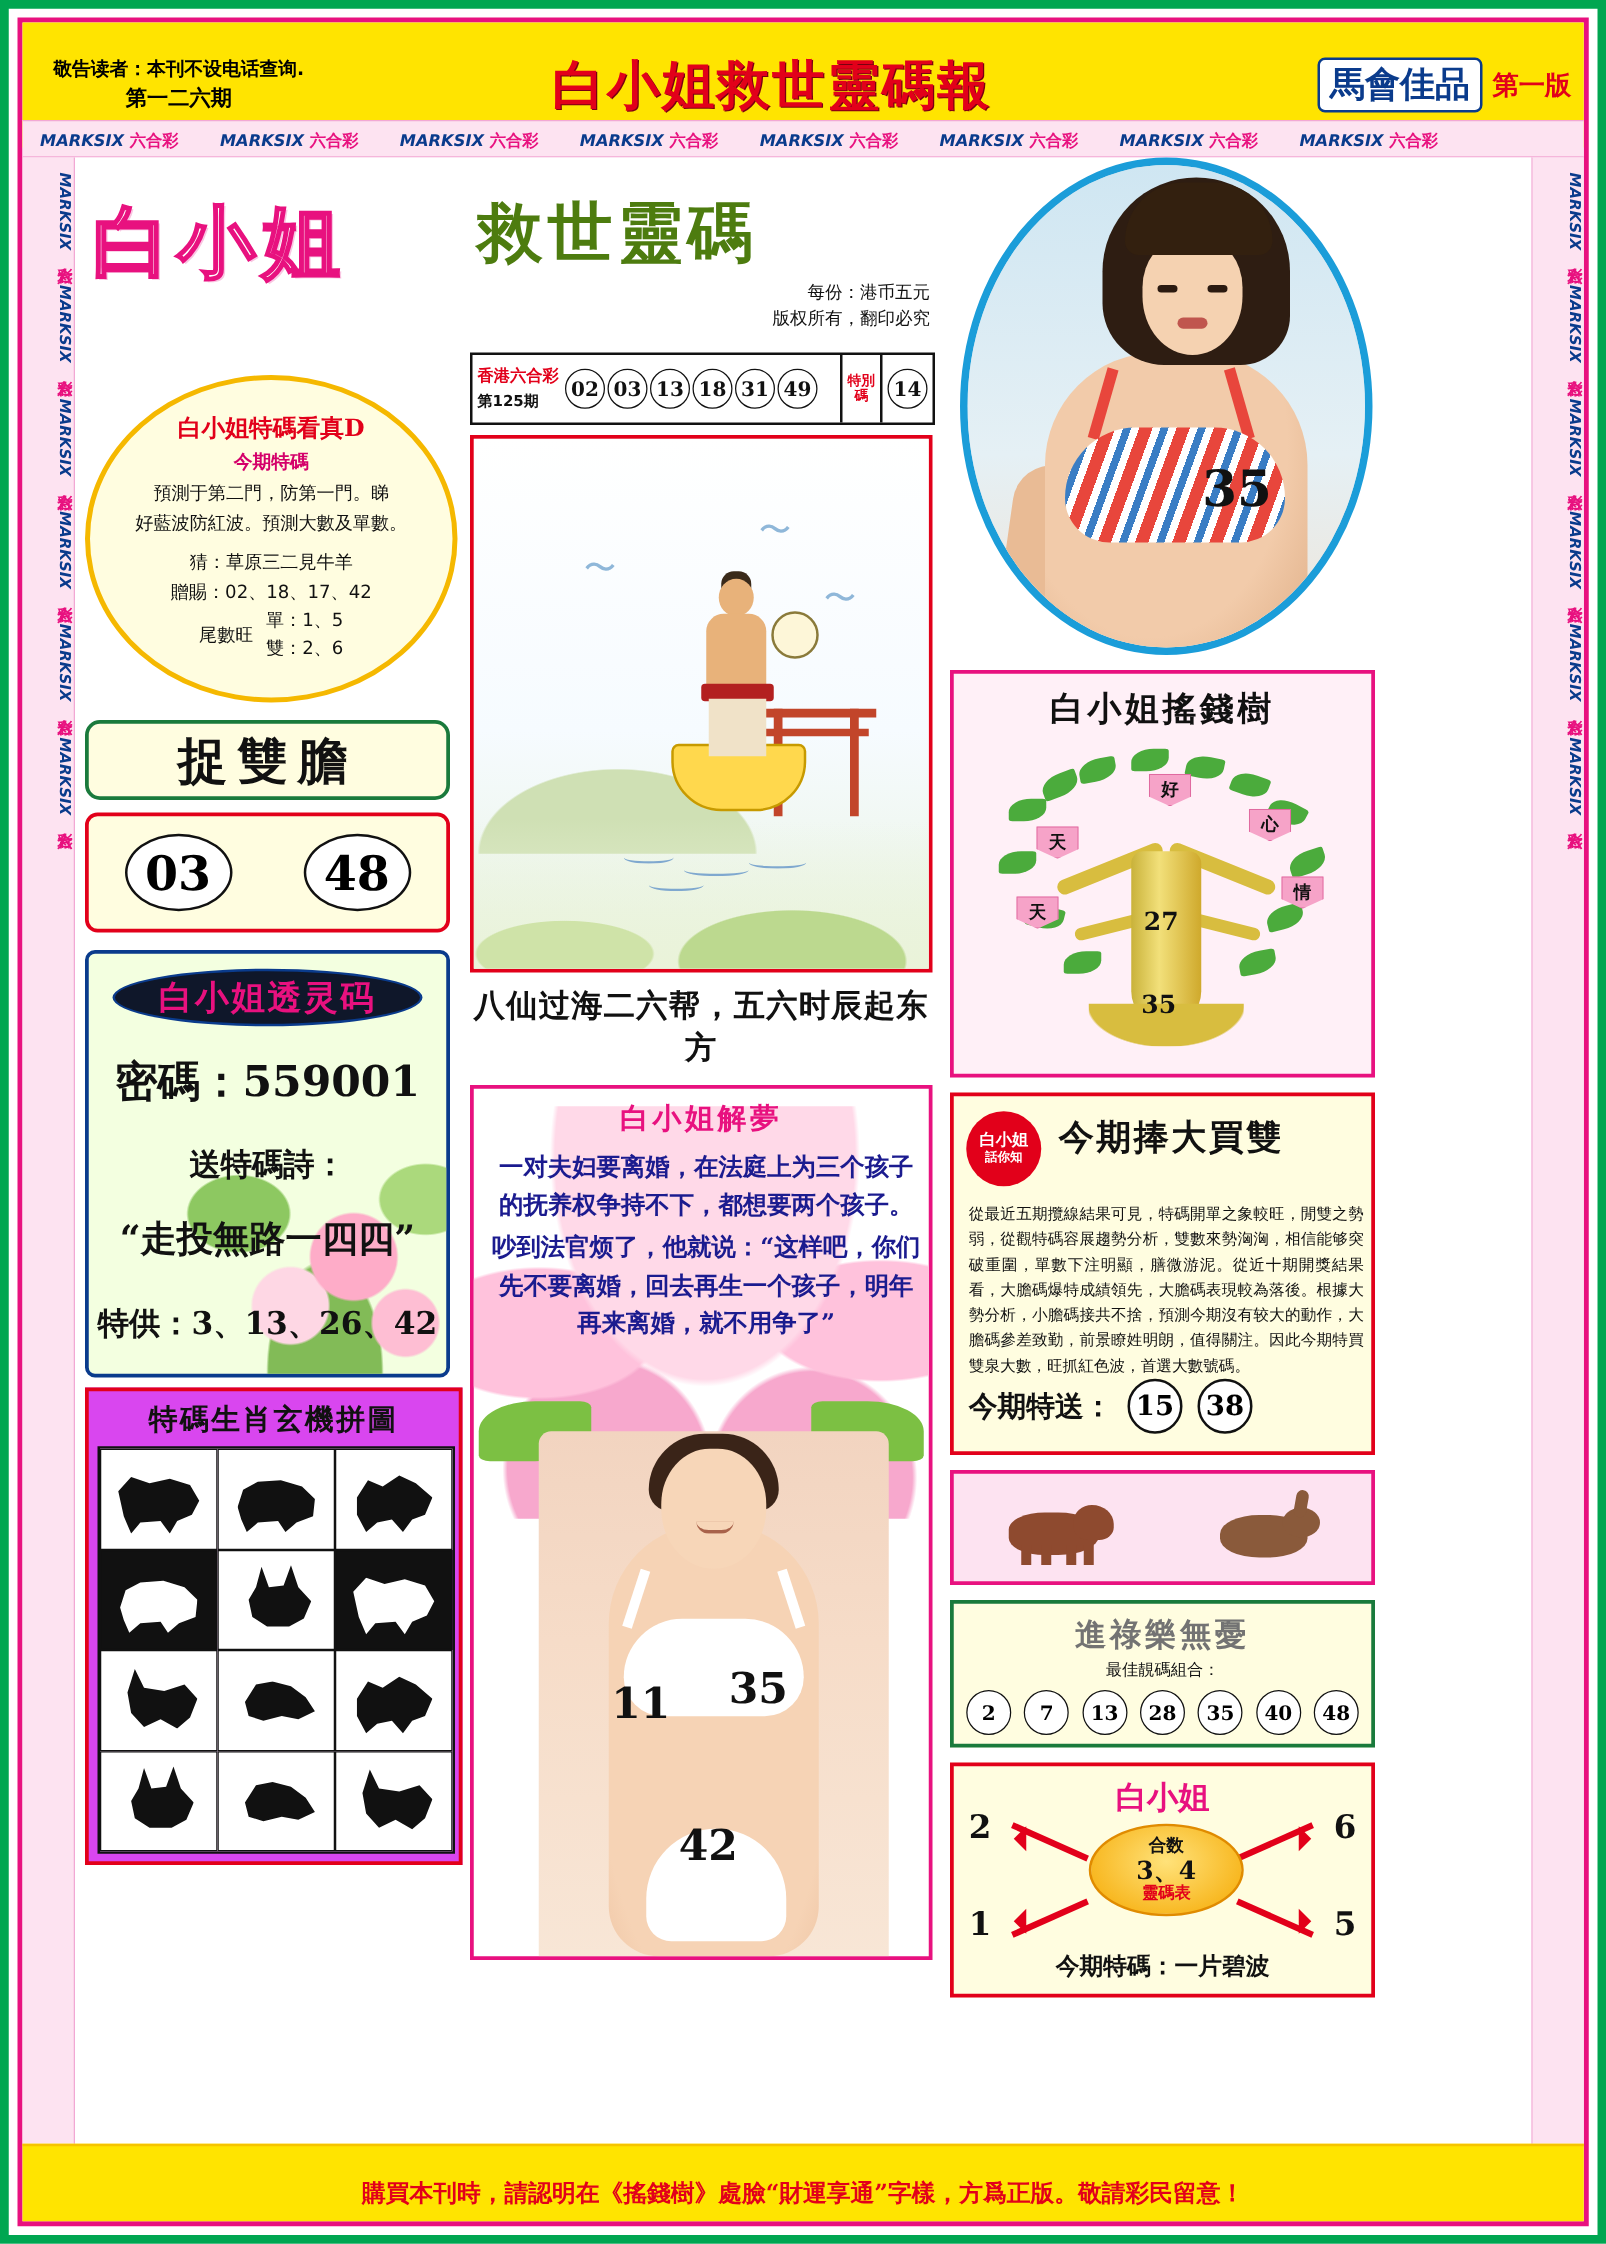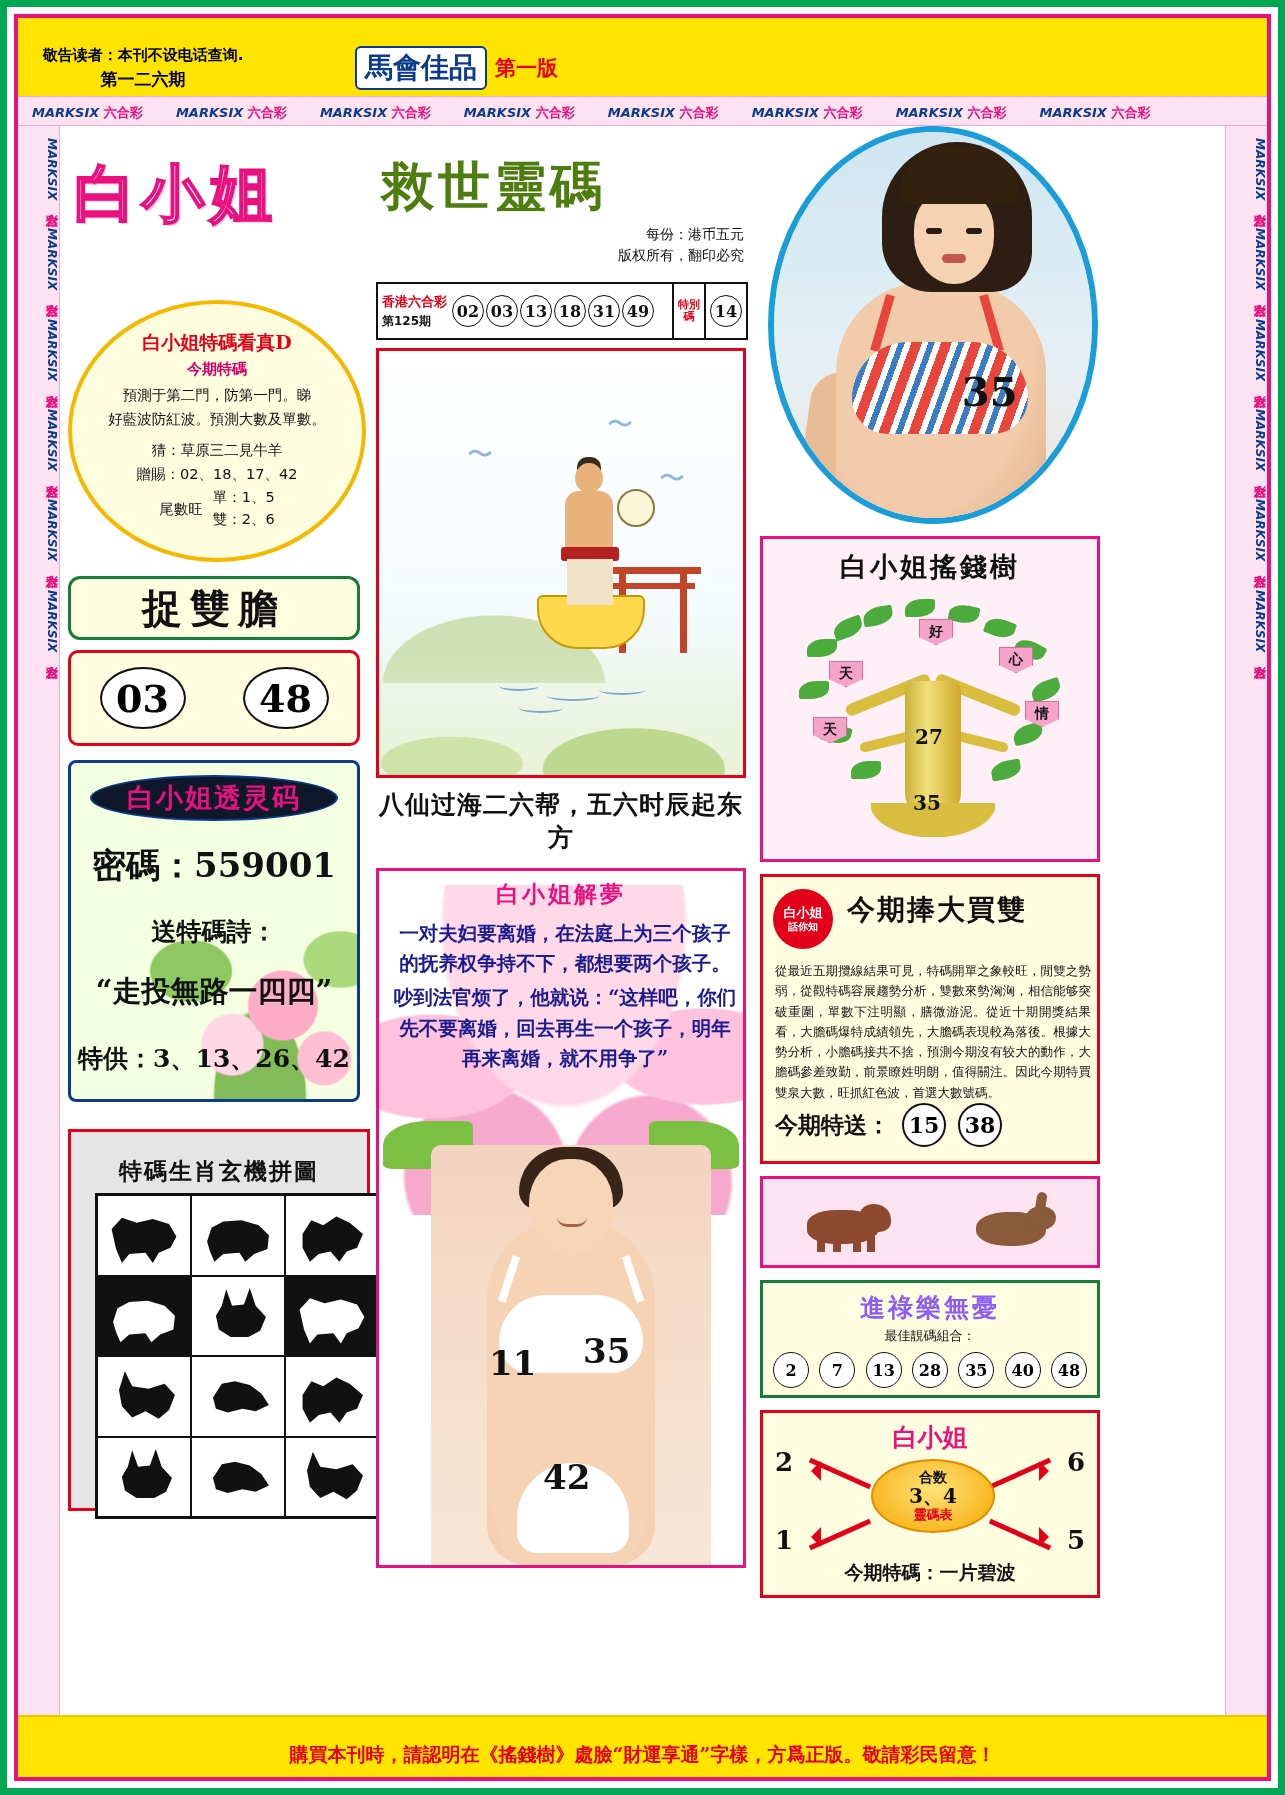--- a/index.html
+++ b/index.html
@@ -221,23 +221,23 @@
     position: relative; margin-top: 24px;
     font-family: "DejaVu Serif", serif; font-size: 29px; font-weight: bold; color: #111;
   }
   .tou-gong {
     position: relative; margin-top: 30px;
     font-family: "DejaVu Serif", serif; font-size: 25px; font-weight: bold; color: #111;
   }
 
   
   .puzzle-box {
-    margin-top: 27px; width: 370px; height: 368px;
-    border: 3px solid #e2001a; background: #e5e5e5;
-    padding: 24px;
+    margin-top: 8px; width: 370px; height: 368px;
+    border: 3px solid #e2001a; background: #d946ef;
+    padding: 7px;
   }
   .puzzle-title {
     text-align: center; font-family: "DejaVu Serif", serif;
     font-size: 27px; font-weight: bold; color: #111; letter-spacing: 2px;
     margin-bottom: 6px;
   }
   .puzzle-grid {
     width: 352px; height: 300px;
     display: grid; grid-template-columns: repeat(3, 1fr); grid-template-rows: repeat(4, 1fr);
     border: 2px solid #111;
@@ -514,21 +514,21 @@
   .an-rabbit .h { position: absolute; left: 62px; top: 14px; width: 30px; height: 24px; background: #8a5a3b; border-radius: 50%; }
   .an-rabbit .e { position: absolute; left: 72px; top: 0px; width: 10px; height: 22px; background: #8a5a3b; border-radius: 6px; transform: rotate(10deg); }
 
   .jinlu-box {
     margin-top: 12px; width: 340px; height: 118px;
     border: 3px solid #1a7a3c; background: #fffde0; padding: 8px;
     text-align: center;
   }
   .jl-title {
     font-family: "DejaVu Serif", serif; font-size: 25px; font-weight: bold;
-    color: #8b5cf6; letter-spacing: 3px;
+    color: #737373; letter-spacing: 3px;
   }
   .jl-sub { font-size: 13px; color: #111; margin-top: 3px; }
   .jl-nums { display: flex; justify-content: space-between; margin-top: 7px; padding: 0 2px; }
   .jl-ball {
     width: 36px; height: 36px; border-radius: 50%; border: 1.5px solid #111;
     background: #fff; display: flex; align-items: center; justify-content: center;
     font-family: "DejaVu Serif", serif; font-size: 16px; font-weight: bold;
   }
 
   .arrow-box {
@@ -565,20 +565,21 @@
 <body>
 
 <div class="page">
   <div class="inner">
 
     <div class="header">
       <div class="hdr-notice">
         <div>敬告读者：本刊不设电话查询.</div>
         <div class="line2">第一二六期</div>
       </div>
+      <div class="hdr-title">白小姐救世靈碼報</div>
       <div class="hdr-badge">
         <div class="b1">馬會佳品</div>
         <div class="b2">第一版</div>
       </div>
     </div>
 
     <div class="strip-top">
       <span>MARKSIX <i>六合彩</i></span>
       <span>MARKSIX <i>六合彩</i></span>
       <span>MARKSIX <i>六合彩</i></span>

